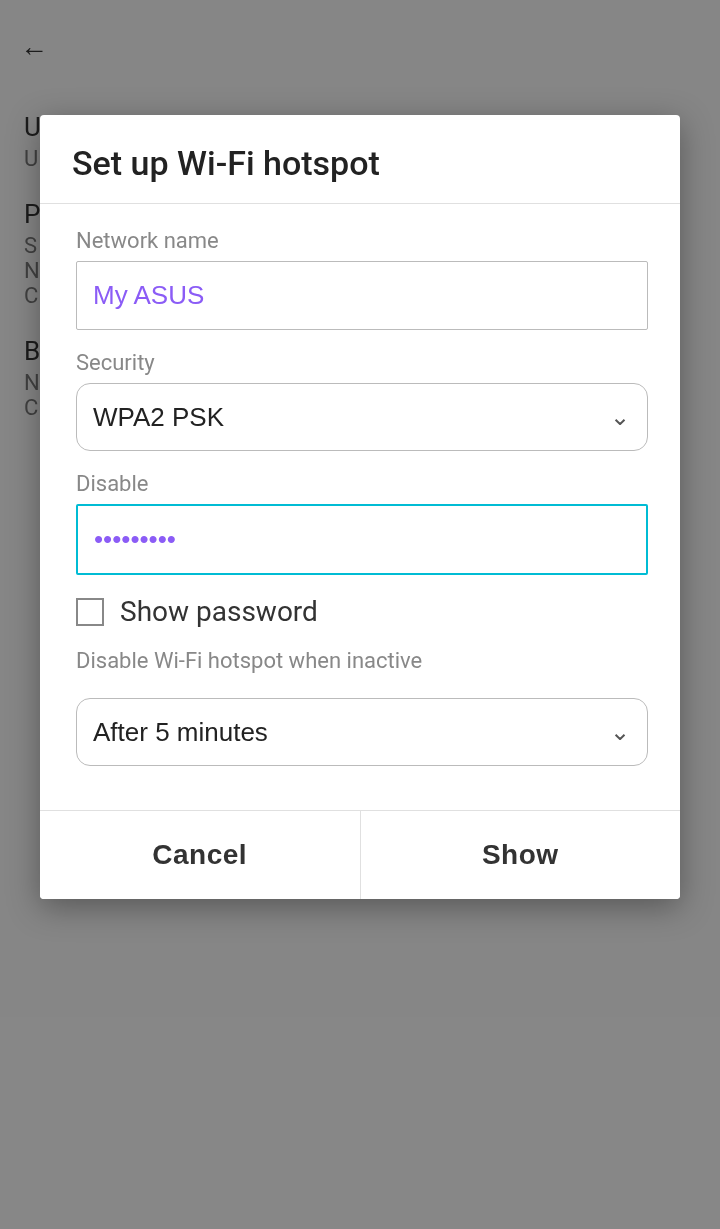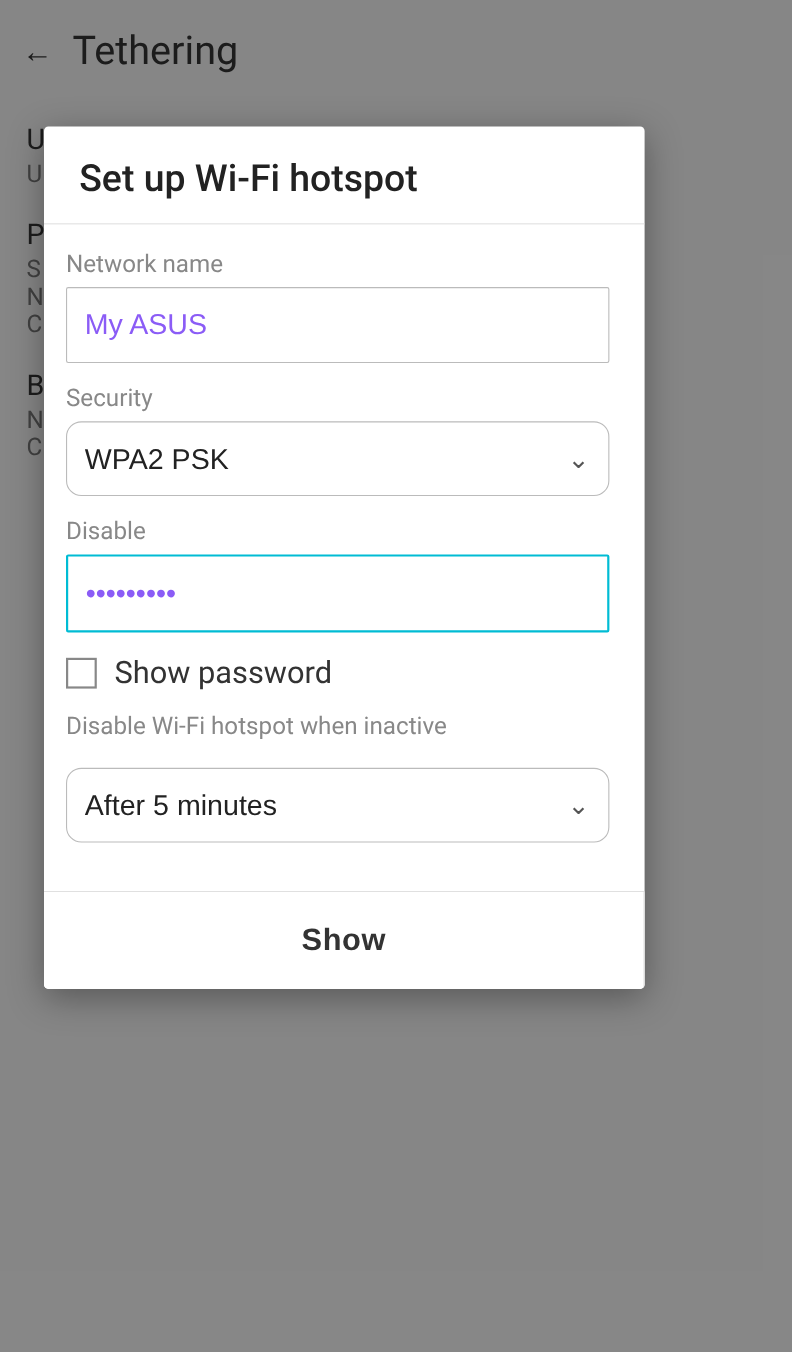--- a/index.html
+++ b/index.html
@@ -66,40 +66,40 @@
       top: 0; left: 0;
       width: 100%; height: 100%;
       background-color: rgba(0,0,0,0.45);
       display: flex;
       align-items: center;
       justify-content: center;
     }
 
     
     .dialog {
-      width: 546px;
+      width: 640px;
       background: #fff;
       border-radius: 4px;
       overflow: hidden;
       box-shadow: 0 8px 32px rgba(0,0,0,0.35);
       position: absolute;
       top: 115px;
       left: 40px;
     }
 
     .dialog-title {
       padding: 28px 32px 20px 32px;
       font-size: 34px;
       font-weight: 500;
       color: #222;
       border-bottom: 1px solid #e0e0e0;
     }
 
     .dialog-body {
-      padding: 24px 32px 0 20px;
+      padding: 24px 32px 0 36px;
       max-height: 900px;
       overflow-y: auto;
     }
 
     .field-label {
       font-size: 22px;
       color: #888;
       margin-bottom: 8px;
     }
 
@@ -206,21 +206,20 @@
     .dialog-btn:first-child {
       border-right: 1px solid #e0e0e0;
     }
   </style>
 </head>
 <body>
 
 <div class="background-screen">
   <div class="top-bar">
     <span class="back-arrow">←</span>
-    <span class="page-title">Tethering</span>
   </div>
   <div class="bg-list">
     <div class="bg-list-item">
       <div class="bg-item-title">U</div>
       <div class="bg-item-sub">U</div>
     </div>
     <div class="bg-list-item">
       <div class="bg-item-title">P</div>
       <div class="bg-item-sub">S<br>N<br>C</div>
     </div>
@@ -272,17 +271,18 @@
           <option selected="">After 5 minutes</option>
           <option>After 10 minutes</option>
           <option>After 30 minutes</option>
         </select>
         <span class="select-chevron">⌄</span>
       </div>
 
     </div>
 
     <div class="dialog-footer">
+      <button class="dialog-btn">Cancel</button>
       <button class="dialog-btn">Show</button>
     </div>
 
   </div>
 </div>
 
 </body></html>

